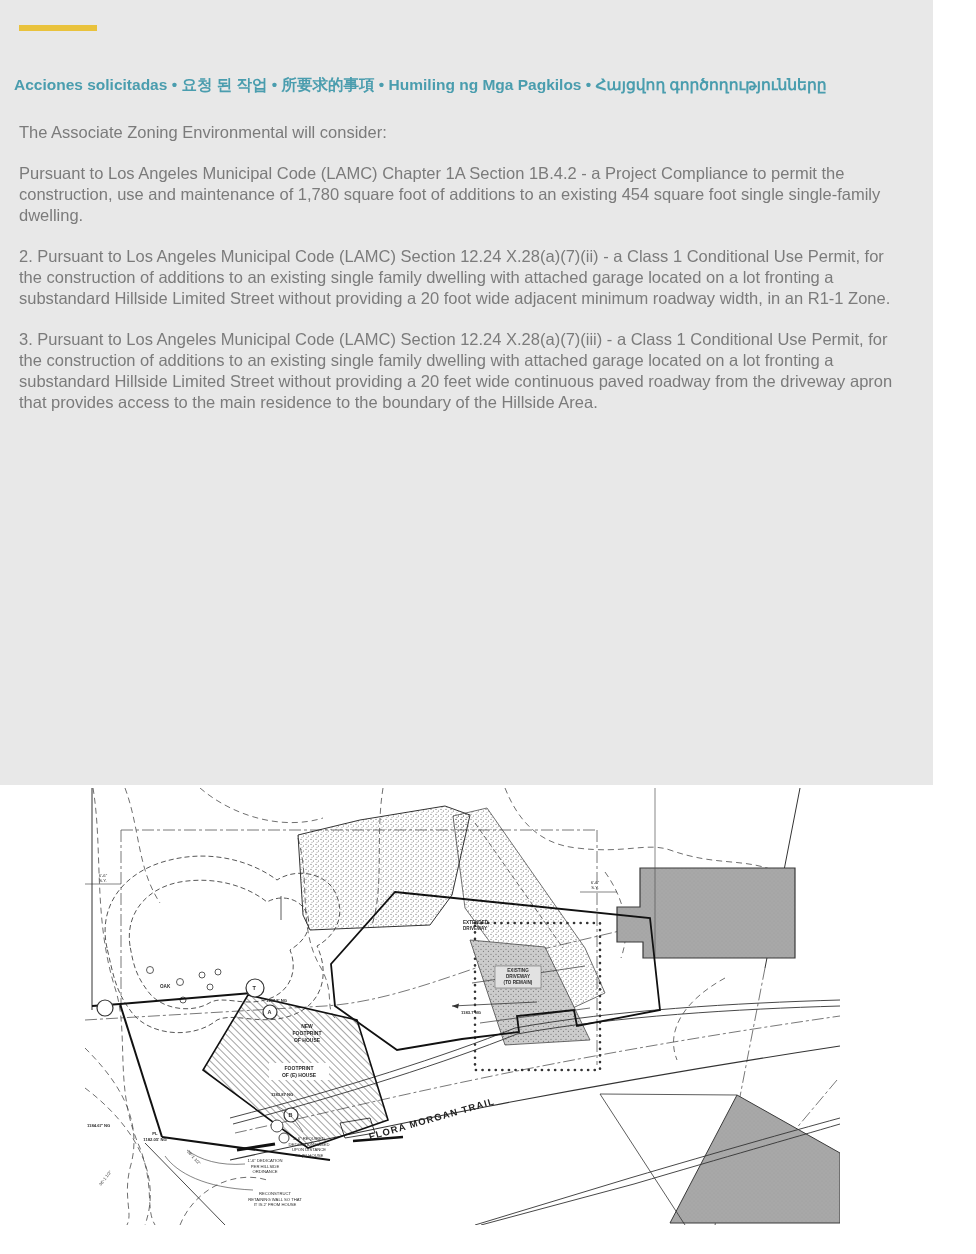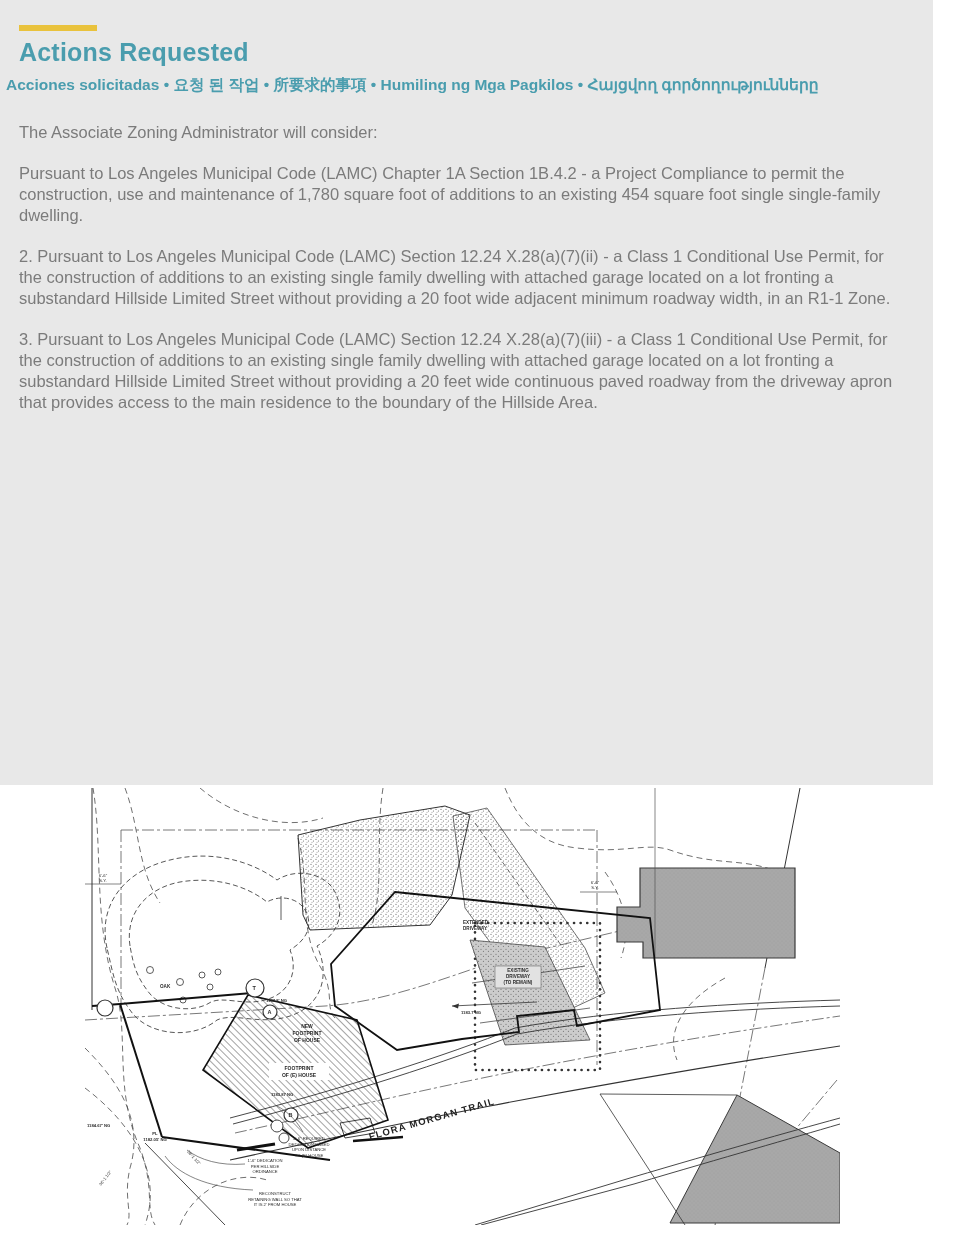--- a/index.html
+++ b/index.html
@@ -14,21 +14,21 @@
   }
   .accent-bar {
     position: absolute; left: 19px; top: 25px; width: 78px; height: 6px;
     background: #e9c23c;
   }
   .page-title {
     position: absolute; left: 19px; top: 38px;
     font-size: 25px; font-weight: bold; color: #4a9dae; letter-spacing: 0.2px;
   }
   .page-subtitle {
-    position: absolute; left: 6px; top: 75px; width: 890px;
+    position: absolute; left: 14px; top: 75px; width: 890px;
     font-size: 15.5px; font-weight: 600; color: #4a9dae;
   }
   .body-text {
     position: absolute; left: 19px; top: 122px; width: 878px;
     color: #7b7b7b; font-size: 16.5px; line-height: 21px;
   }
   .body-text p { margin: 0 0 20px 0; }
   .site-plan {
     position: absolute; left: 85px; top: 788px; width: 755px; height: 437px;
     background: #ffffff;
@@ -38,24 +38,23 @@
   .lbl2 { font-size: 4.6px; font-weight: bold; }
   .tiny { font-size: 4.2px; }
   .trail-lbl { font-size: 9.5px; font-weight: bold; letter-spacing: 1.2px; fill:#222; }
   .mark { font-size: 5.5px; font-weight: bold; }
 </style>
 </head>
 <body>
 
 <div class="gray-panel">
   <div class="accent-bar"></div>
-  <h1 class="page-title">Actions Requested</h1>
   <div class="page-subtitle">Acciones solicitadas  •  요청 된 작업   •  所要求的事項   •  Humiling ng Mga Pagkilos  •  Հայցվող գործողությունները</div>
   <div class="body-text">
-    <p>The Associate Zoning Administrator will consider:</p>
+    <p>The Associate Zoning Environmental will consider:</p>
     <p>Pursuant to Los Angeles Municipal Code (LAMC) Chapter 1A Section 1B.4.2 - a Project Compliance to permit the construction, use and maintenance of 1,780 square foot of additions to an existing 454 square foot single single-family dwelling.</p>
     <p>2. Pursuant to Los Angeles Municipal Code (LAMC) Section 12.24 X.28(a)(7)(ii)  - a Class 1 Conditional Use Permit, for the construction of additions to an existing single family dwelling with attached garage located on a lot fronting a substandard Hillside Limited Street without providing a 20 foot wide adjacent minimum roadway width, in an R1-1 Zone.</p>
     <p>3. Pursuant to Los Angeles Municipal Code (LAMC) Section 12.24 X.28(a)(7)(iii) - a Class 1 Conditional Use Permit, for the construction of additions to an existing single family dwelling with attached garage located on a lot fronting a substandard Hillside Limited Street without providing a 20 feet wide continuous paved roadway from the driveway apron that provides access to the main residence to the boundary of the Hillside Area.</p>
   </div>
 </div>
 
 <div class="site-plan">
 <svg width="755" height="437" viewBox="0 0 755 437">
   <defs>
     <pattern id="stip" width="5" height="5" patternUnits="userSpaceOnUse">

